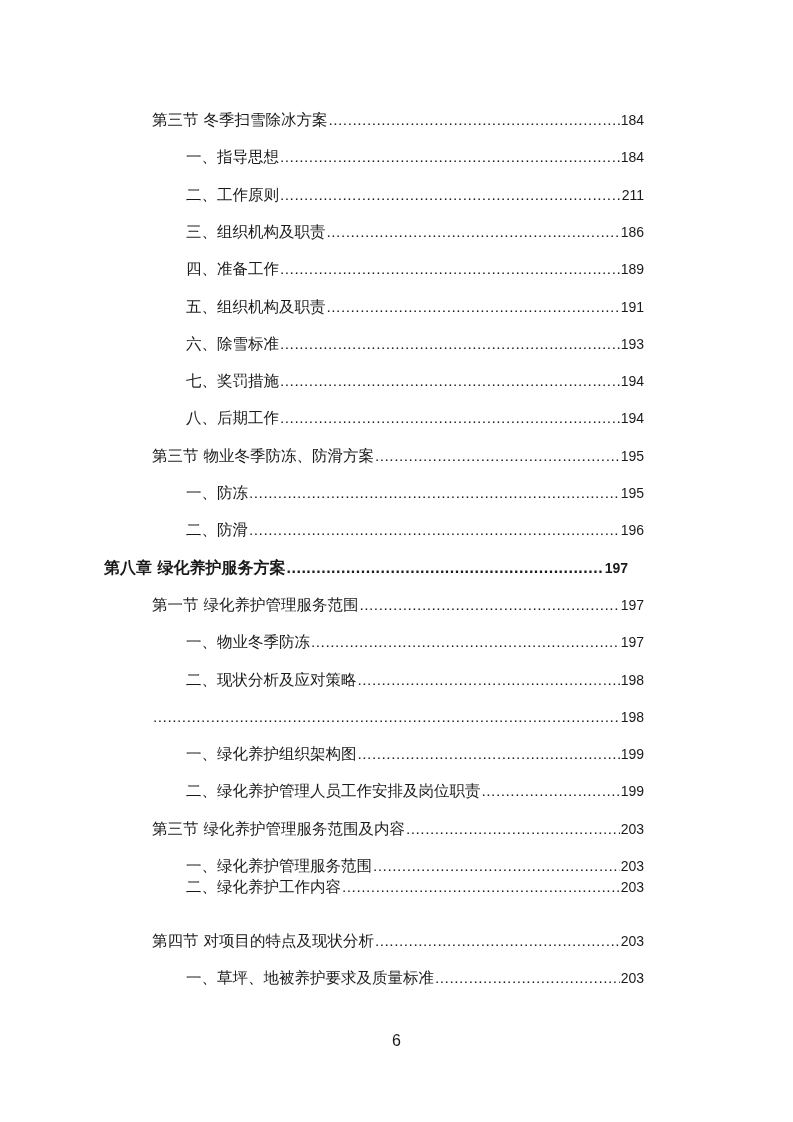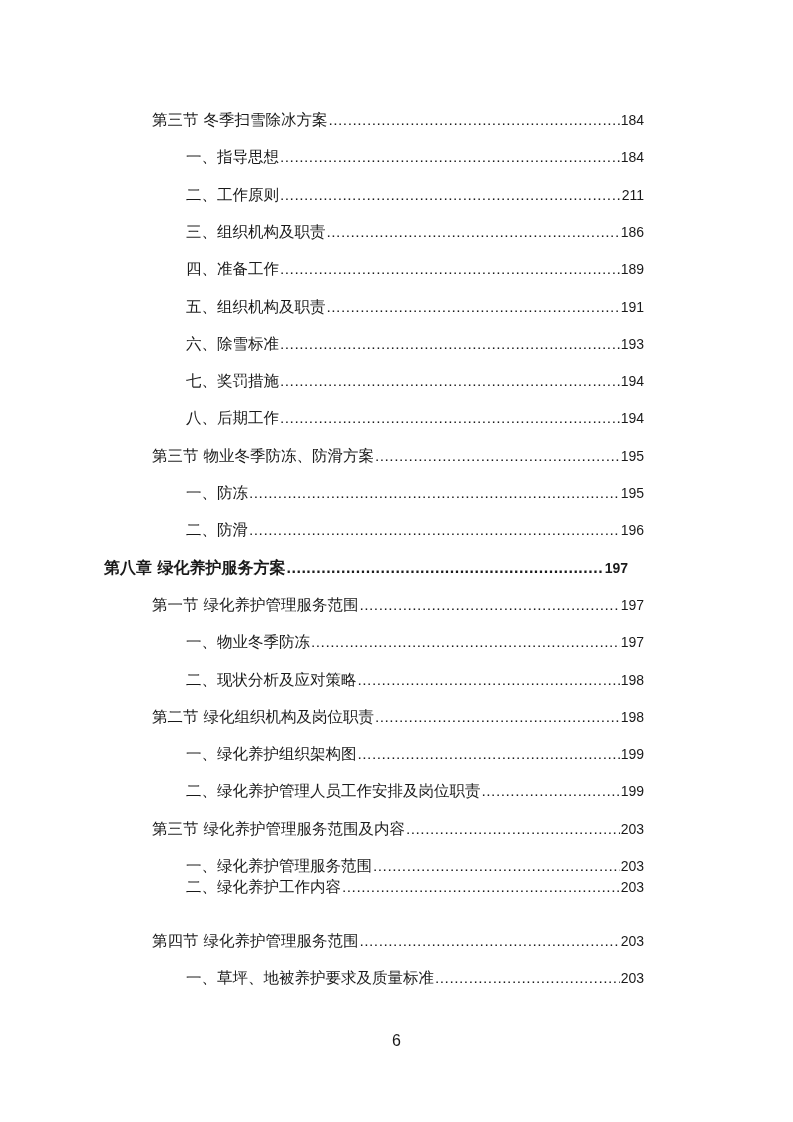--- a/index.html
+++ b/index.html
@@ -98,21 +98,20 @@
       <span class="toc-title">一、物业冬季防冻</span>
       <span class="toc-leader"></span>
       <span class="toc-page">197</span>
     </div>
   <div class="toc-row l3" style="top:559.5px">
       <span class="toc-title">二、现状分析及应对策略</span>
       <span class="toc-leader"></span>
       <span class="toc-page">198</span>
     </div>
   <div class="toc-row l2" style="top:596.8px">
-      <span class="toc-title">第二节  绿化组织机构及岗位职责</span>
       <span class="toc-leader"></span>
       <span class="toc-page">198</span>
     </div>
   <div class="toc-row l3" style="top:634.1px">
       <span class="toc-title">一、绿化养护组织架构图</span>
       <span class="toc-leader"></span>
       <span class="toc-page">199</span>
     </div>
   <div class="toc-row l3" style="top:671.4px">
       <span class="toc-title">二、绿化养护管理人员工作安排及岗位职责</span>
@@ -128,21 +127,21 @@
       <span class="toc-title">一、绿化养护管理服务范围</span>
       <span class="toc-leader"></span>
       <span class="toc-page">203</span>
     </div>
   <div class="toc-row l3" style="top:767px">
       <span class="toc-title">二、绿化养护工作内容</span>
       <span class="toc-leader"></span>
       <span class="toc-page">203</span>
     </div>
   <div class="toc-row l2" style="top:820.6px">
-      <span class="toc-title">第四节  绿化养护管理服务范围</span>
+      <span class="toc-title">第四节  对项目的特点及现状分析</span>
       <span class="toc-leader"></span>
       <span class="toc-page">203</span>
     </div>
   <div class="toc-row l3" style="top:857.9px">
       <span class="toc-title">一、草坪、地被养护要求及质量标准</span>
       <span class="toc-leader"></span>
       <span class="toc-page">203</span>
     </div>
 </div>
 

